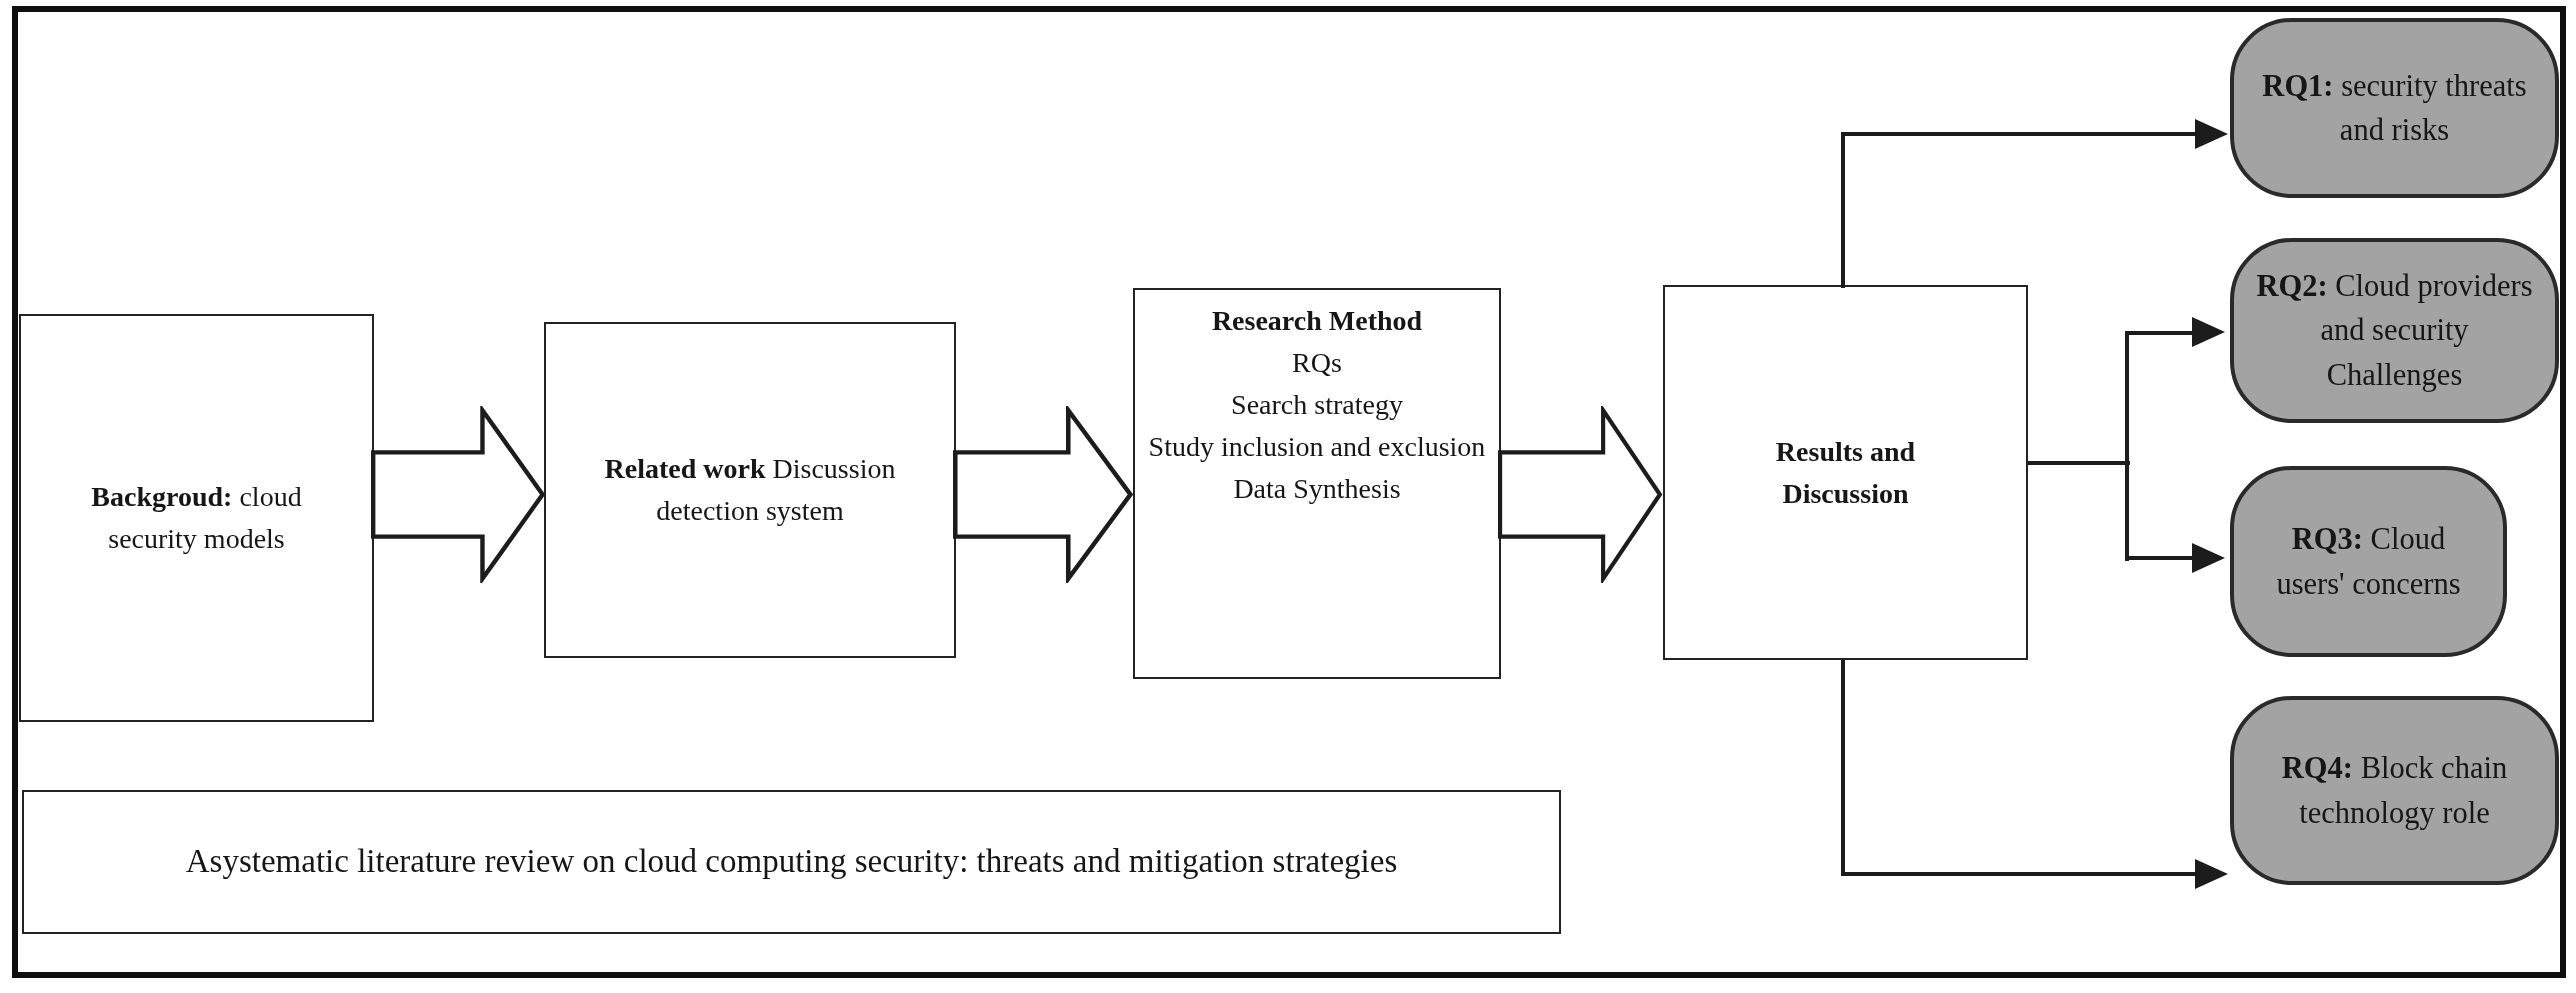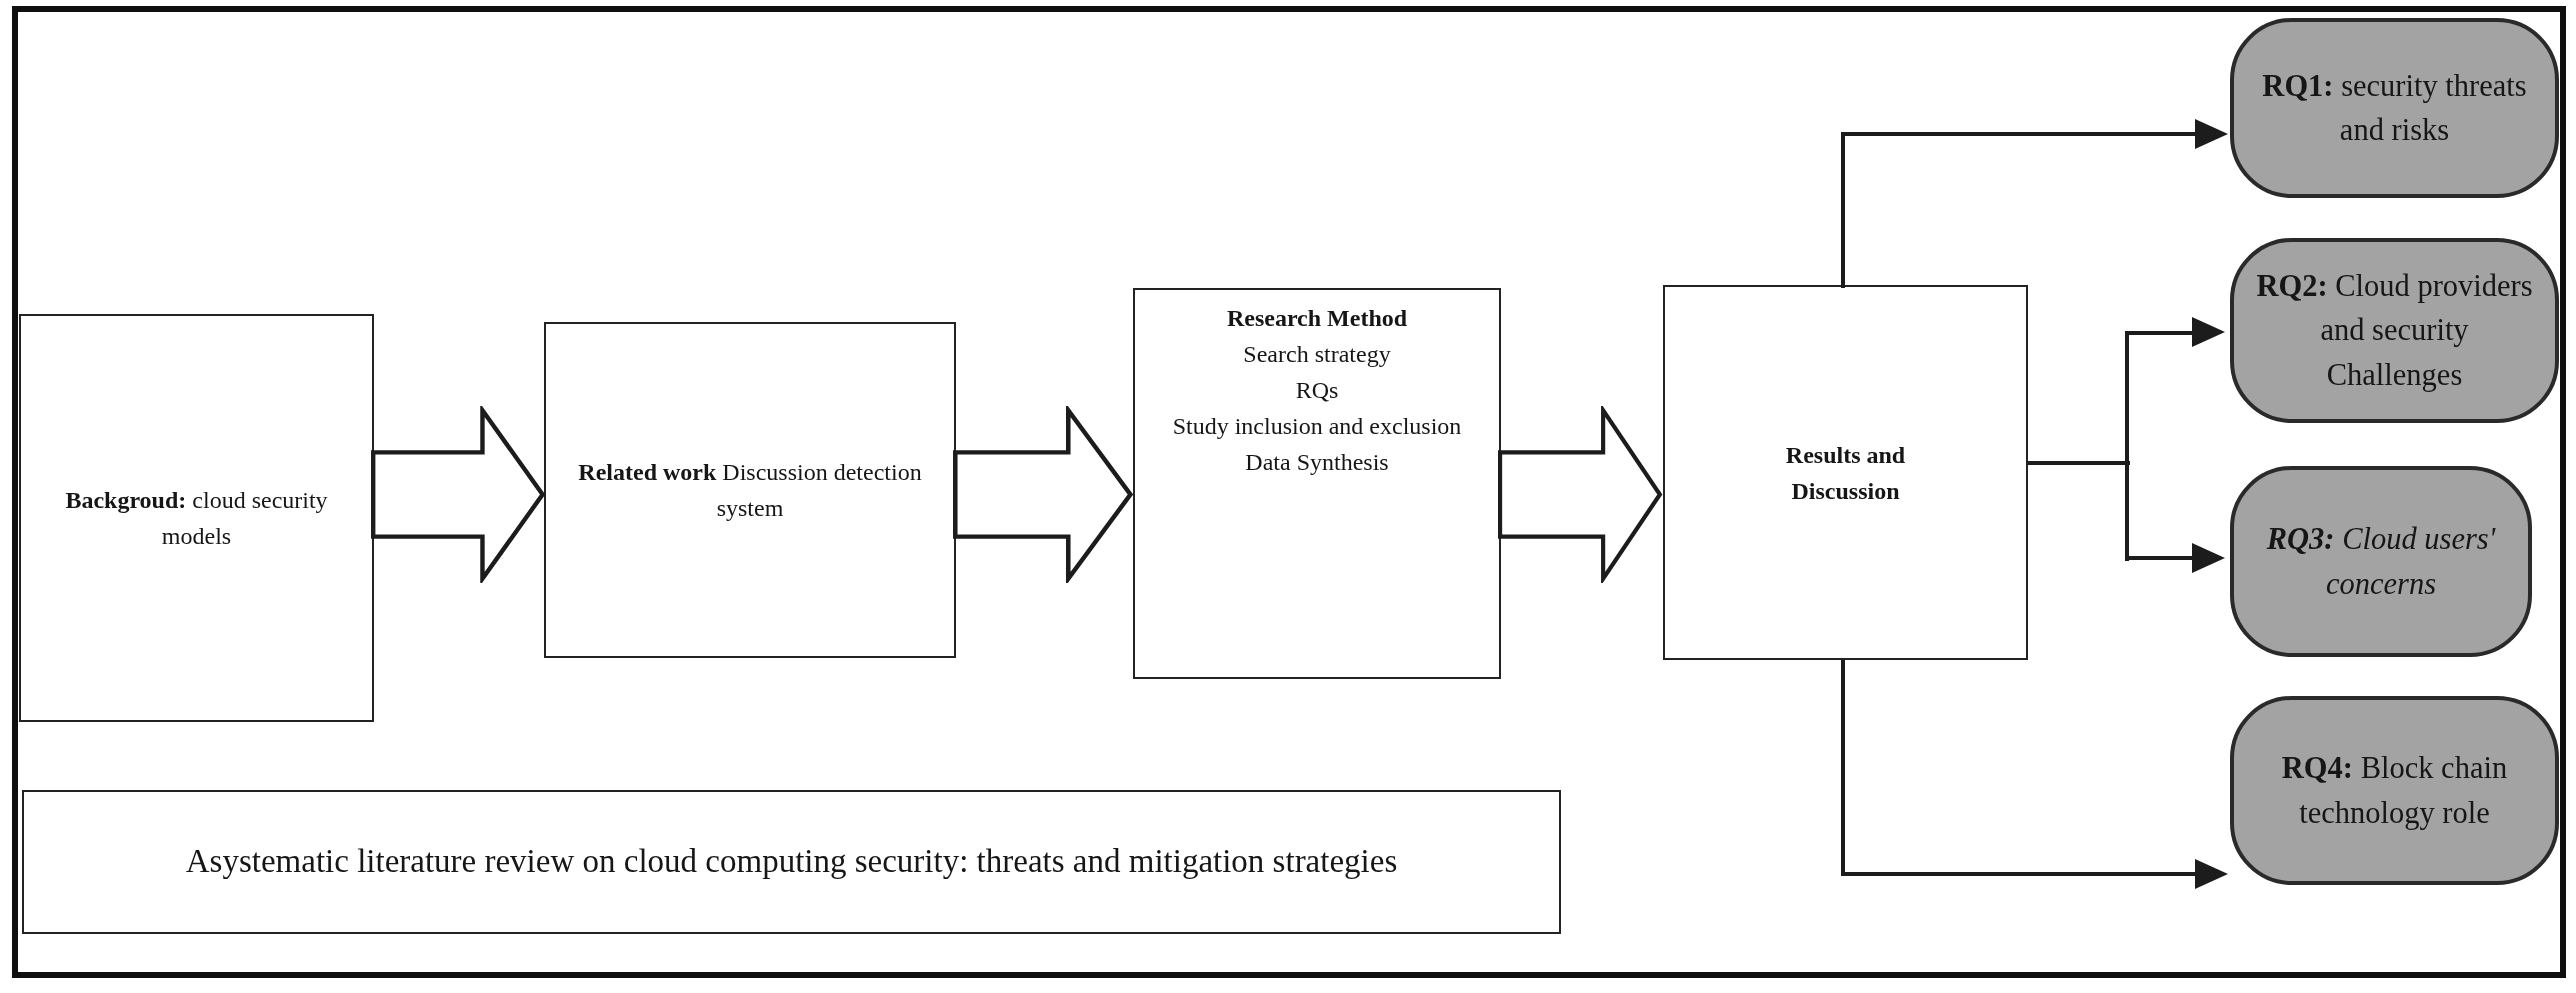--- a/index.html
+++ b/index.html
@@ -22,21 +22,21 @@
   .node {
     position: absolute;
     border: 2.9px solid #232323;
     background: #ffffff;
     box-sizing: border-box;
     display: flex;
     flex-direction: column;
     align-items: center;
     justify-content: center;
     text-align: center;
-    font-size: 24px;
+    font-size: 28px;
     line-height: 1.5;
   }
   .stadium {
     position: absolute;
     border: 4.4px solid #2a2a2a;
     border-radius: 62px;
     background: #a3a3a3;
     box-sizing: border-box;
     display: flex;
     align-items: center;
@@ -66,21 +66,21 @@
   #box3 { left: 1133px; top: 288px; width: 368px; height: 391px; justify-content: flex-start; padding-top: 10.2px; line-height: 1.5; }
   #box3 .inner { width: 341px; }
   #box4 { left: 1663px; top: 285px; width: 365px; height: 375px; }
   #box4 .inner { width: 232px; font-weight: bold; }
   #caption-box {
     left: 22px; top: 790px; width: 1539px; height: 144px;
     font-size: 33px;
   }
   #rq1 { left: 2230px; top: 18px;  width: 329px; height: 180px; }
   #rq2 { left: 2230px; top: 238px; width: 329px; height: 185px; }
-  #rq3 { left: 2230px; top: 466px; width: 302px; height: 191px; font-style: italic; }
+  #rq3 { left: 2230px; top: 466px; width: 277px; height: 191px; }
   #rq4 { left: 2230px; top: 696px; width: 329px; height: 189px; justify-content: center; }
 </style>
 </head>
 <body>
 
 <div id="canvas">
 
   <div class="frame"></div>
 
   <div class="node" id="box1">
@@ -88,22 +88,22 @@
       <span>cloud security models</span></div>
   </div>
 
   <div class="node" id="box2">
     <div class="inner"><span class="b">Related work</span>
       <span>Discussion detection system</span></div>
   </div>
 
   <div class="node" id="box3">
     <div class="inner"><span class="b">Research Method</span></div>
+    <div class="inner">RQs</div>
     <div class="inner">Search strategy</div>
-    <div class="inner">RQs</div>
     <div class="inner">Study inclusion and exclusion</div>
     <div class="inner">Data Synthesis</div>
   </div>
 
   <div class="node" id="box4">
     <div class="inner">Results and Discussion</div>
   </div>
 
   <div class="node" id="caption-box">
     <div>Asystematic literature review on cloud computing security: threats and mitigation strategies</div>

